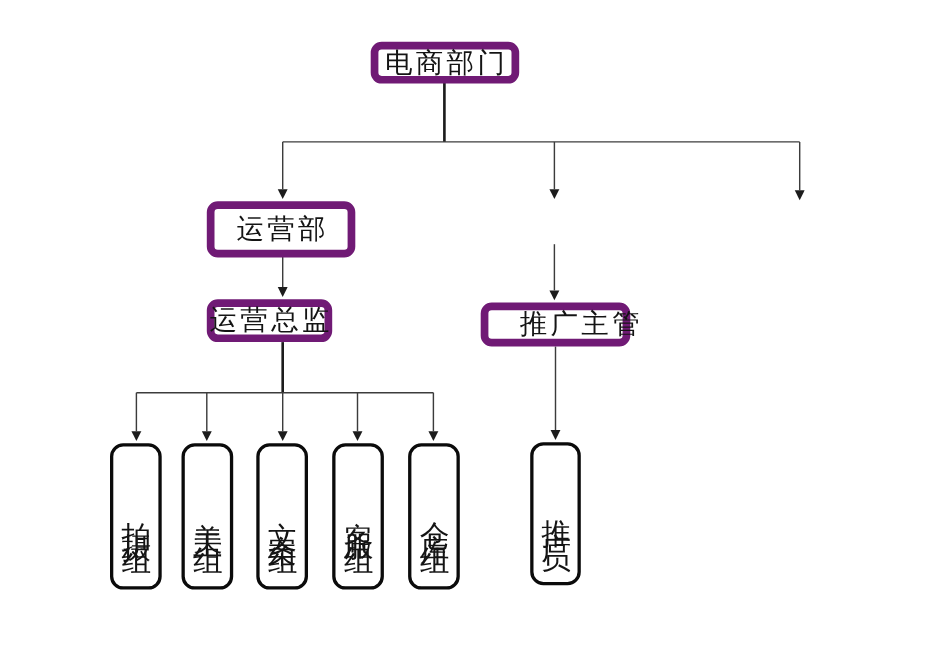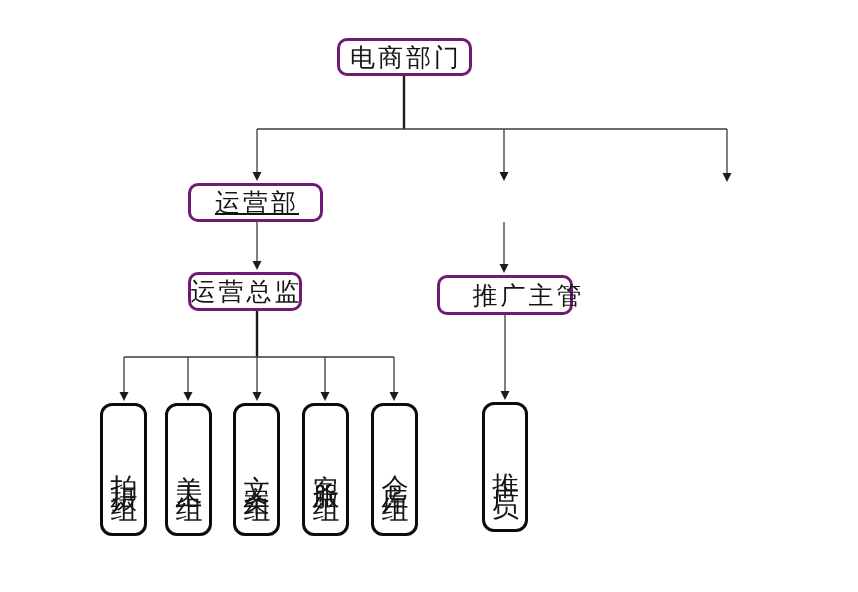--- a/index.html
+++ b/index.html
@@ -12,21 +12,21 @@
     font-family: "Liberation Serif", "DejaVu Serif", serif;
   }
   .connectors {
     position: absolute;
     left: 0; top: 0;
     width: 858px; height: 592px;
   }
   .hnode {
     position: absolute;
     box-sizing: border-box;
-    border: 3px solid #701a75;
+    border: 7px solid #701a75;
     border-radius: 10px;
     background: #ffffff;
     display: flex;
     align-items: center;
     justify-content: center;
     font-size: 25px;
     line-height: 1;
     color: #141414;
     letter-spacing: 3px;
     text-indent: 3px; 
@@ -88,21 +88,21 @@
     <polygon class="conn-head" points="320.5,392 329.5,392 325,401"></polygon>
     <line class="conn-line" x1="394" y1="357" x2="394" y2="392"></line>
     <polygon class="conn-head" points="389.5,392 398.5,392 394,401"></polygon>
 
     <line class="conn-line" x1="505" y1="315" x2="505" y2="391"></line>
     <polygon class="conn-head" points="500.5,391 509.5,391 505,400"></polygon>
   </svg>
 
   <div class="hnode" style="left:337px; top:38px; width:135px; height:38px;">电商部门</div>
 
-  <div class="hnode" style="left:188px; top:183px; width:135px; height:39px;text-decoration:underline;">运营部</div>
+  <div class="hnode" style="left:188px; top:183px; width:135px; height:51px;">运营部</div>
 
 
 
   <div class="hnode" style="left:188px; top:272px; width:114px; height:39px;">运营总监</div>
 
   <div class="hnode" style="left:437px; top:275px; width:136px; height:40px;padding-left:44px;">推广主管</div>
 
   <div class="vnode" style="left:100px; top:403px; width:47px; height:133px;">拍摄组</div>
 
   <div class="vnode" style="left:165px; top:403px; width:47px; height:133px;">美工组</div>

